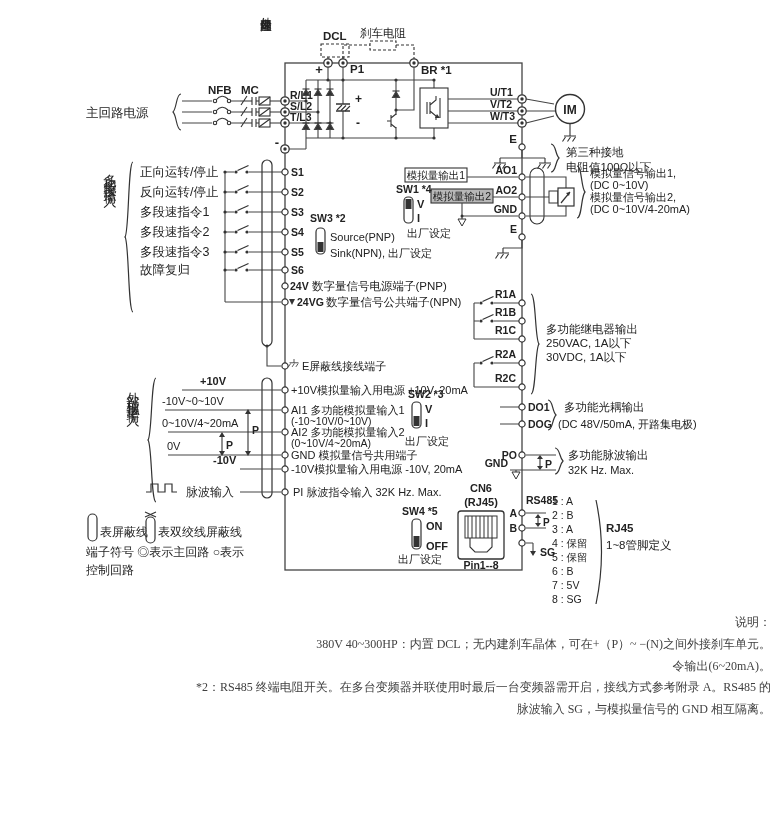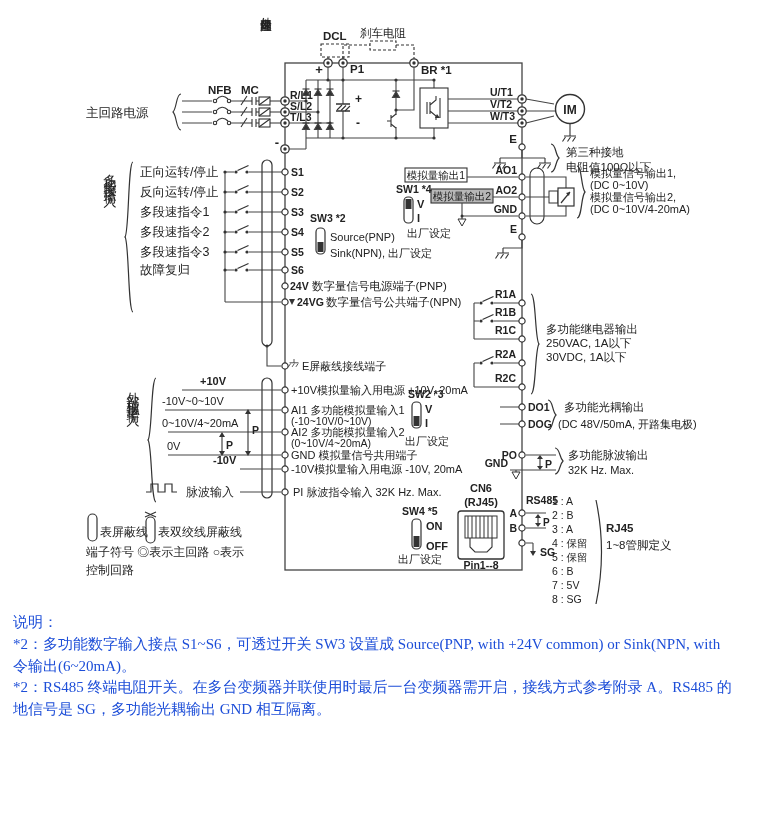--- a/index.html
+++ b/index.html
@@ -3,21 +3,21 @@
 <meta charset="utf-8">
 <style>
   html,body{margin:0;padding:0;background:#fff;width:778px;height:838px;overflow:hidden;}
   .page{position:relative;width:778px;height:838px;background:#fff;font-family:"Liberation Sans",sans-serif;}
   svg text{font-family:"Liberation Sans",sans-serif;fill:#222;}
   .vtext{writing-mode:vertical-rl;text-orientation:upright;}
   .sp-s{letter-spacing:0.5px;}
   .sp-l{letter-spacing:3.5px;}
   .code{font-weight:bold;}
   .notes{position:absolute;left:13px;top:612px;width:758px;font-family:"Liberation Serif",serif;
-         font-size:15px;line-height:21.8px;color:#1d4ed8;}
+         font-size:12px;line-height:21.8px;color:#404040;text-align:right;}
   .notes div{white-space:nowrap;}
 </style>
 </head>
 <body>
 
 <div class="page">
 <svg width="778" height="612" viewBox="0 0 778 612">
   <defs>
     <g id="term-main">
           <circle r="4.2" fill="#fff" stroke="#333" stroke-width="1.3"></circle>
@@ -413,18 +413,18 @@
     <path d="M145,512 L156,517 M145,517 L156,512" stroke="#333" stroke-width="1.1"></path>
     <text x="158" y="536" font-size="12">表双绞线屏蔽线</text>
     <text x="86" y="556" font-size="12">端子符号 ◎表示主回路 ○表示</text>
     <text x="86" y="574" font-size="12">控制回路</text>
   </g>
 </svg>
 
 
 <div class="notes">
   <div>说明：</div>
-  <div>*2：多功能数字输入接点 S1~S6，可透过开关 SW3 设置成 Source(PNP, with +24V common) or Sink(NPN, with</div>
+  <div>380V 40~300HP：内置 DCL；无内建刹车晶体，可在+（P）~ −(N)之间外接刹车单元。</div>
   <div>令输出(6~20mA)。</div>
   <div>*2：RS485 终端电阻开关。在多台变频器并联使用时最后一台变频器需开启，接线方式参考附录 A。RS485 的</div>
-  <div>地信号是 SG，多功能光耦输出 GND 相互隔离。</div>
+  <div>脉波输入 SG，与模拟量信号的 GND 相互隔离。</div>
 </div>
 </div>
 
 </body></html>

